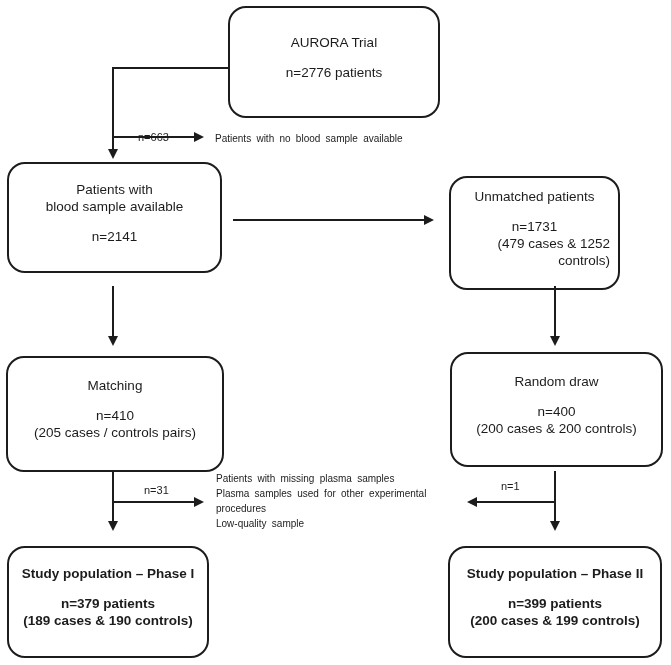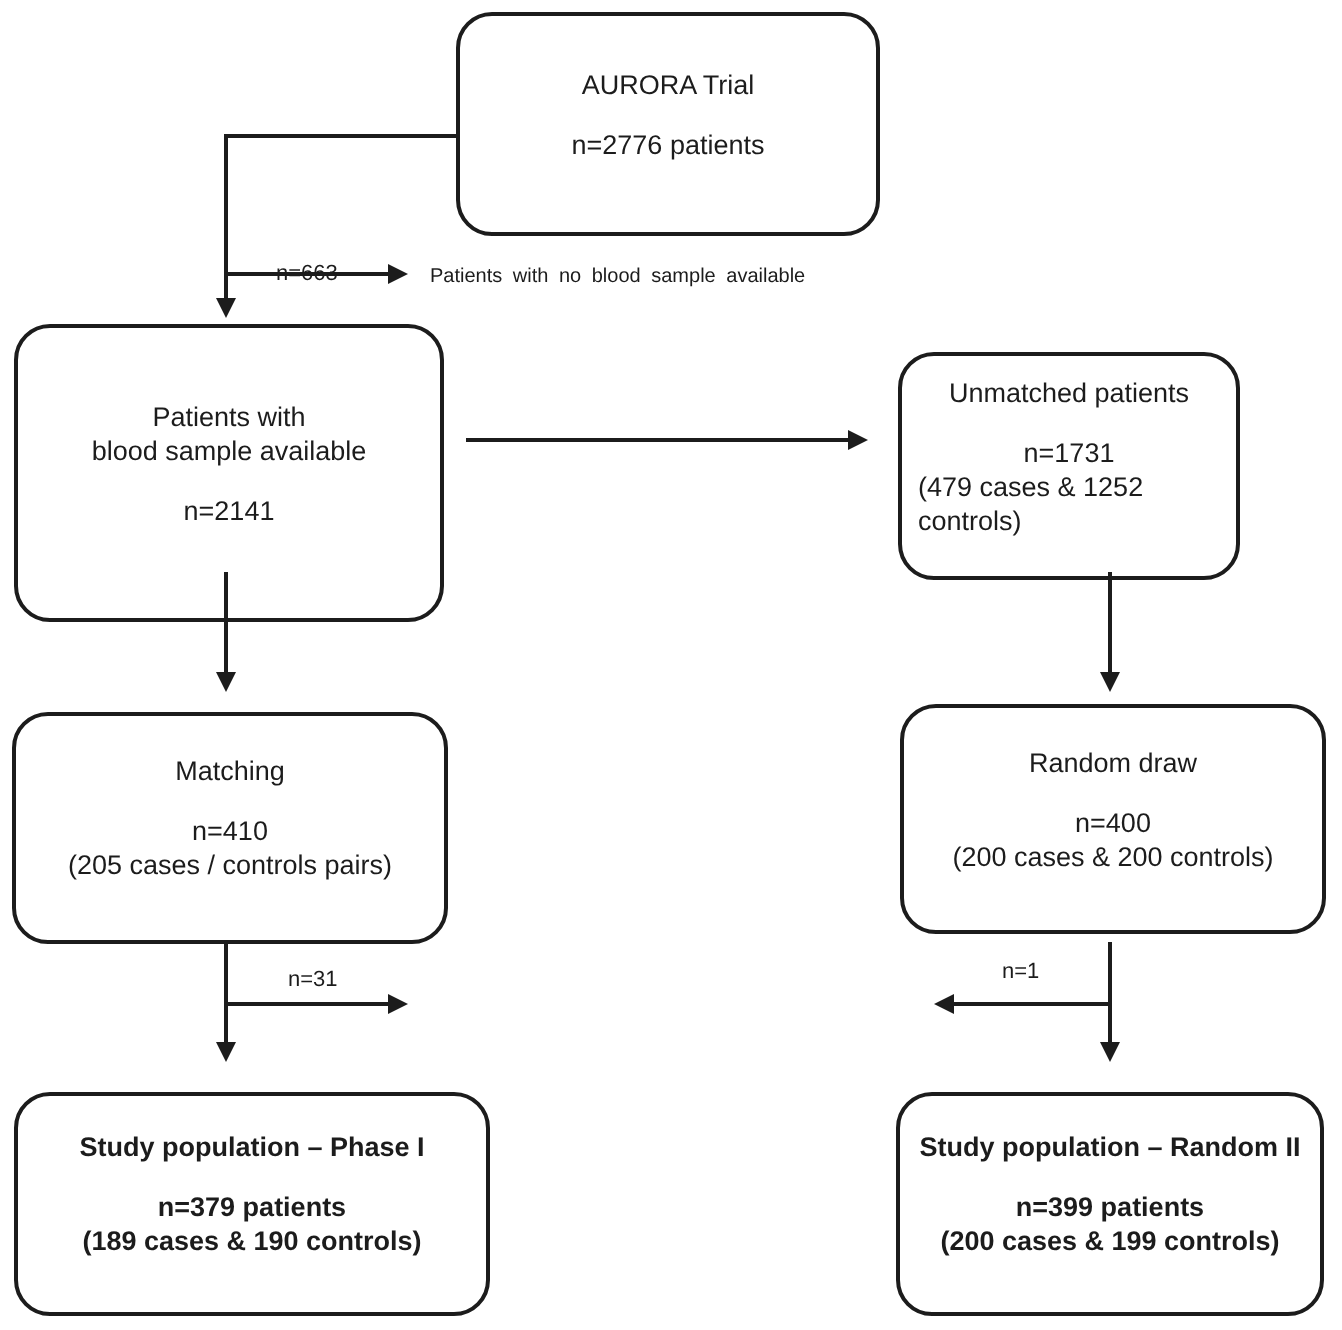--- a/index.html
+++ b/index.html
@@ -16,21 +16,21 @@
   .node {
     position: absolute;
     box-sizing: border-box;
     border: 2px solid var(--ink);
     border-radius: 18px;
     background: var(--bg);
     display: flex;
     flex-direction: column;
     align-items: center;
     justify-content: center;
-    text-align: left;
+    text-align: right;
     font-size: 13.5px;
     line-height: 17px;
     padding: 0 8px 10px 8px;
   }
   .node.bold { font-weight: bold; }
   .gap { height: 13px; }
   .hline, .vline { position: absolute; background: var(--ink); }
   .arr { position: absolute; width: 0; height: 0; }
   .arr.down  { border-left: 5px solid transparent; border-right: 5px solid transparent; border-top: 10px solid var(--ink); }
   .arr.right { border-top: 5px solid transparent; border-bottom: 5px solid transparent; border-left: 10px solid var(--ink); }
@@ -53,21 +53,21 @@
 <body>
 
 <div class="canvas">
 
   <div class="node" style="left:228px; top:6px; width:212px; height:112px;">
     <div>AURORA Trial</div>
     <div class="gap"></div>
     <div>n=2776 patients</div>
   </div>
 
-  <div class="node" style="left:7px; top:162px; width:215px; height:149px;">
+  <div class="node" style="left:7px; top:162px; width:215px; height:111px;">
     <div>Patients with</div>
     <div>blood sample available</div>
     <div class="gap"></div>
     <div>n=2141</div>
   </div>
 
   <div class="node" style="left:449px; top:176px; width:171px; height:114px;">
     <div>Unmatched patients</div>
     <div class="gap"></div>
     <div>n=1731</div>
@@ -81,29 +81,29 @@
     <div>(205 cases / controls pairs)</div>
   </div>
 
   <div class="node" style="left:450px; top:352px; width:213px; height:115px;">
     <div>Random draw</div>
     <div class="gap"></div>
     <div>n=400</div>
     <div>(200 cases &amp; 200 controls)</div>
   </div>
 
-  <div class="node bold" style="left:7px; top:546px; width:238px; height:112px;">
+  <div class="node bold" style="left:7px; top:546px; width:202px; height:112px;">
     <div>Study population – Phase I</div>
     <div class="gap"></div>
     <div>n=379 patients</div>
     <div>(189 cases &amp; 190 controls)</div>
   </div>
 
   <div class="node bold" style="left:448px; top:546px; width:214px; height:112px;">
-    <div>Study population – Random II</div>
+    <div>Study population – Phase II</div>
     <div class="gap"></div>
     <div>n=399 patients</div>
     <div>(200 cases &amp; 199 controls)</div>
   </div>
 
   <div class="hline" style="left:112px; top:67px; width:116px; height:2px;"></div>
   <div class="vline" style="left:112px; top:67px; width:2px; height:82px;"></div>
   <div class="arr down" style="left:108px; top:149px;"></div>
 
   <div class="hline" style="left:113px; top:136px; width:81px; height:2px;"></div>
@@ -119,20 +119,26 @@
 
   <div class="vline" style="left:554px; top:286px; width:2px; height:50px;"></div>
   <div class="arr down" style="left:550px; top:336px;"></div>
 
   <div class="vline" style="left:112px; top:471px; width:2px; height:50px;"></div>
   <div class="arr down" style="left:108px; top:521px;"></div>
   <div class="hline" style="left:113px; top:501px; width:81px; height:2px;"></div>
   <div class="arr right" style="left:194px; top:497px;"></div>
   <div class="num" style="left:144px; top:484px;">n=31</div>
 
+  <div style="position:absolute; left:216px; top:471px;">
+    <div class="note" style="position:static;">Patients with missing plasma samples</div>
+    <div class="note" style="position:static;">Plasma samples used for other experimental</div>
+    <div class="note" style="position:static;">procedures</div>
+    <div class="note" style="position:static;">Low-quality sample</div>
+  </div>
 
   <div class="vline" style="left:554px; top:471px; width:2px; height:50px;"></div>
   <div class="arr down" style="left:550px; top:521px;"></div>
   <div class="hline" style="left:477px; top:501px; width:79px; height:2px;"></div>
   <div class="arr left" style="left:467px; top:497px;"></div>
   <div class="num" style="left:501px; top:480px;">n=1</div>
 
 </div>
 
 </body></html>

